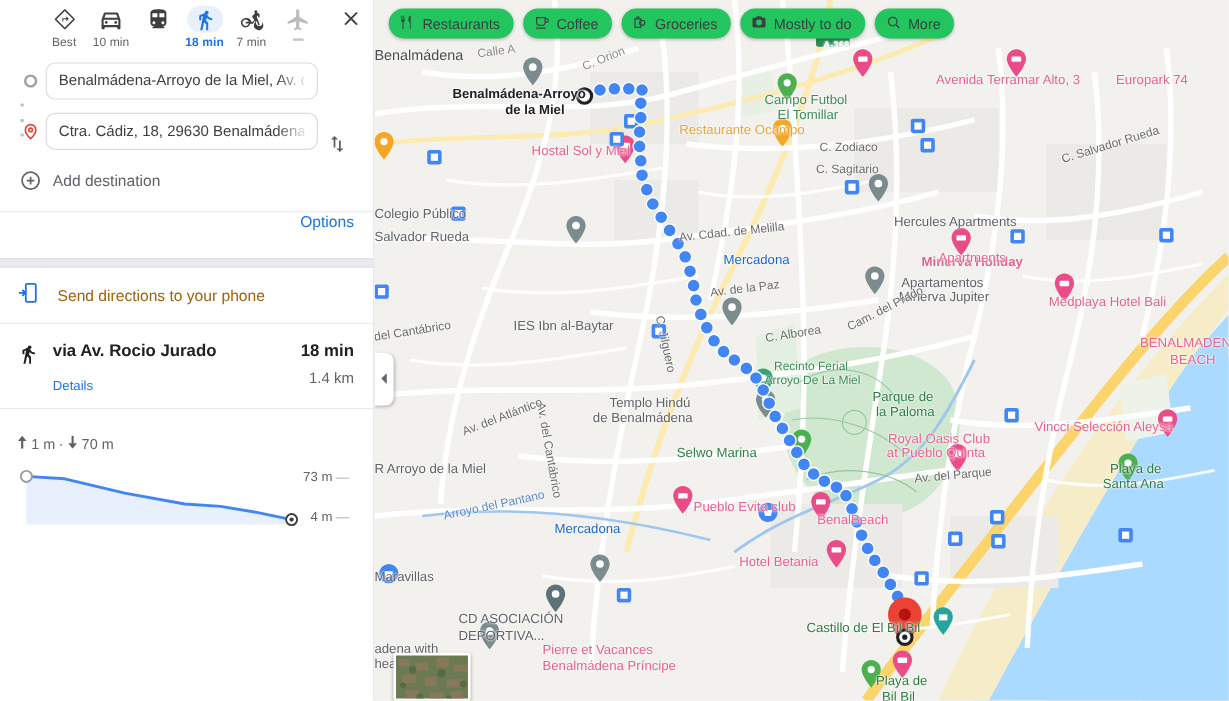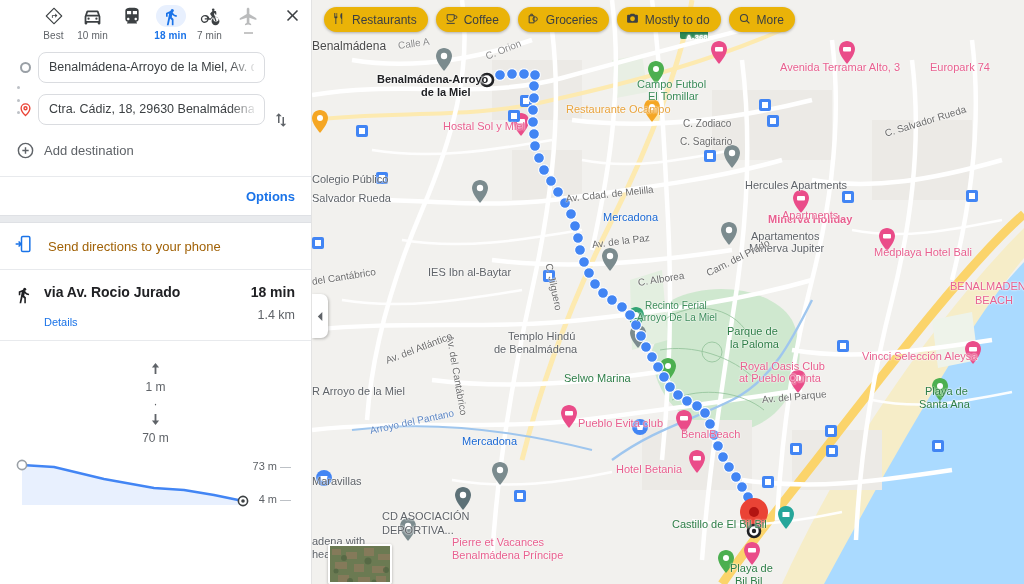--- a/index.html
+++ b/index.html
@@ -54,21 +54,21 @@
   .dots-vert { position: absolute; left: 17px; top: 44px; height: 28px; display: flex; flex-direction: column; justify-content: space-between; }
   .dots-vert i { display: block; width: 3px; height: 3px; border-radius: 50%; background: #bdc1c6; }
   .swap {
     position: absolute; right: 14px; top: 62px; width: 32px; height: 32px;
     display: flex; align-items: center; justify-content: center; cursor: pointer; border-radius: 50%;
   }
   .add-dest { display: flex; align-items: center; height: 40px; padding-left: 12px; cursor: pointer; }
   .add-dest .lbl { font-size: 13px; color: #5f6368; margin-left: 6px; }
 
   .sep-line { height: 1px; background: #e8eaed; margin: 6px 0 0; }
-  .options-row { height: 38px; display: flex; align-items: center; justify-content: flex-end; padding-right: 16px; font-weight: bold; }
+  .options-row { height: 38px; display: flex; align-items: flex-start; justify-content: flex-end; padding-right: 16px; }
   .options-row a { font-size: 13px; color: #1a73e8; cursor: pointer; }
   .thick-div { height: 8px; background: #e8eaed; border-top: 1px solid #dfe1e5; border-bottom: 1px solid #dfe1e5; }
 
   .phone-row { display: flex; align-items: center; height: 46px; padding-left: 14px; cursor: pointer; }
   .phone-row .lbl { font-size: 13px; color: #a16207; margin-left: 14px; }
   .hr { height: 1px; background: #e8eaed; }
 
   
   .route { display: flex; padding: 14px 16px 10px 14px; position: relative; cursor: pointer; }
   .route .wicon { width: 30px; flex: 0 0 30px; padding-top: 1px; }
@@ -76,33 +76,33 @@
   .route .title { font-size: 14px; color: #202124; font-weight: bold; }
   .route .details { font-size: 11px; color: #1a73e8; margin-top: 16px; cursor: pointer; display: inline-block; }
   .route .right { text-align: right; flex: 0 0 auto; }
   .route .dur { font-size: 14px; color: #202124; font-weight: bold; }
   .route .dist { font-size: 12.5px; color: #5f6368; margin-top: 8px; }
 
   
   .elev { padding: 12px 14px 0 14px; position: relative; }
   .elev-head { display: flex; align-items: center; justify-content: space-between; }
   .elev-head .t { font-size: 13px; color: #3c4043; }
-  .elev-sub { font-size: 12px; color: #5f6368; margin-top: 10px; display: flex; align-items: center; gap: 3px; flex-direction: column; }
+  .elev-sub { font-size: 12px; color: #5f6368; margin-top: 10px; display: flex; align-items: center; gap: 3px; }
   .chev { cursor: pointer; padding: 4px; }
   .elev-chart { position: relative; margin-top: 12px; height: 52px; }
   .elev-chart svg { display: block; }
   .elev-lab { position: absolute; font-size: 11px; color: #5f6368; }
   .tick { display: inline-block; width: 11px; height: 1px; background: #bdc1c6; vertical-align: middle; margin-left: 3px; }
 
   
   #map { position: relative; flex: 1; height: 584px; overflow: hidden; background: #f1f1ee; }
   #map svg.basemap { position: absolute; left: 0; top: 0; }
   .chips { position: absolute; top: 7px; left: 12px; display: flex; gap: 8px; z-index: 8; }
   .chip {
-    height: 25px; background: #eab308; border-radius: 13px; display: flex; align-items: center;
+    height: 25px; background: #22c55e; border-radius: 13px; display: flex; align-items: center;
     padding: 0 11px 0 9px; font-size: 12px; color: #3c4043; cursor: pointer;
     box-shadow: 0 1px 3px rgba(0,0,0,.28); white-space: nowrap; gap: 6px;
   }
   .collapse-btn {
     position: absolute; left: 0; top: 294px; width: 16px; height: 44px; background: #fff;
     border-radius: 0 7px 7px 0; box-shadow: 1px 1px 3px rgba(0,0,0,.25);
     display: flex; align-items: center; justify-content: center; cursor: pointer; z-index: 9;
   }
   .map-label { position: absolute; white-space: nowrap; pointer-events: none; font-family: "Liberation Sans", sans-serif; }
   .sat-thumb {

